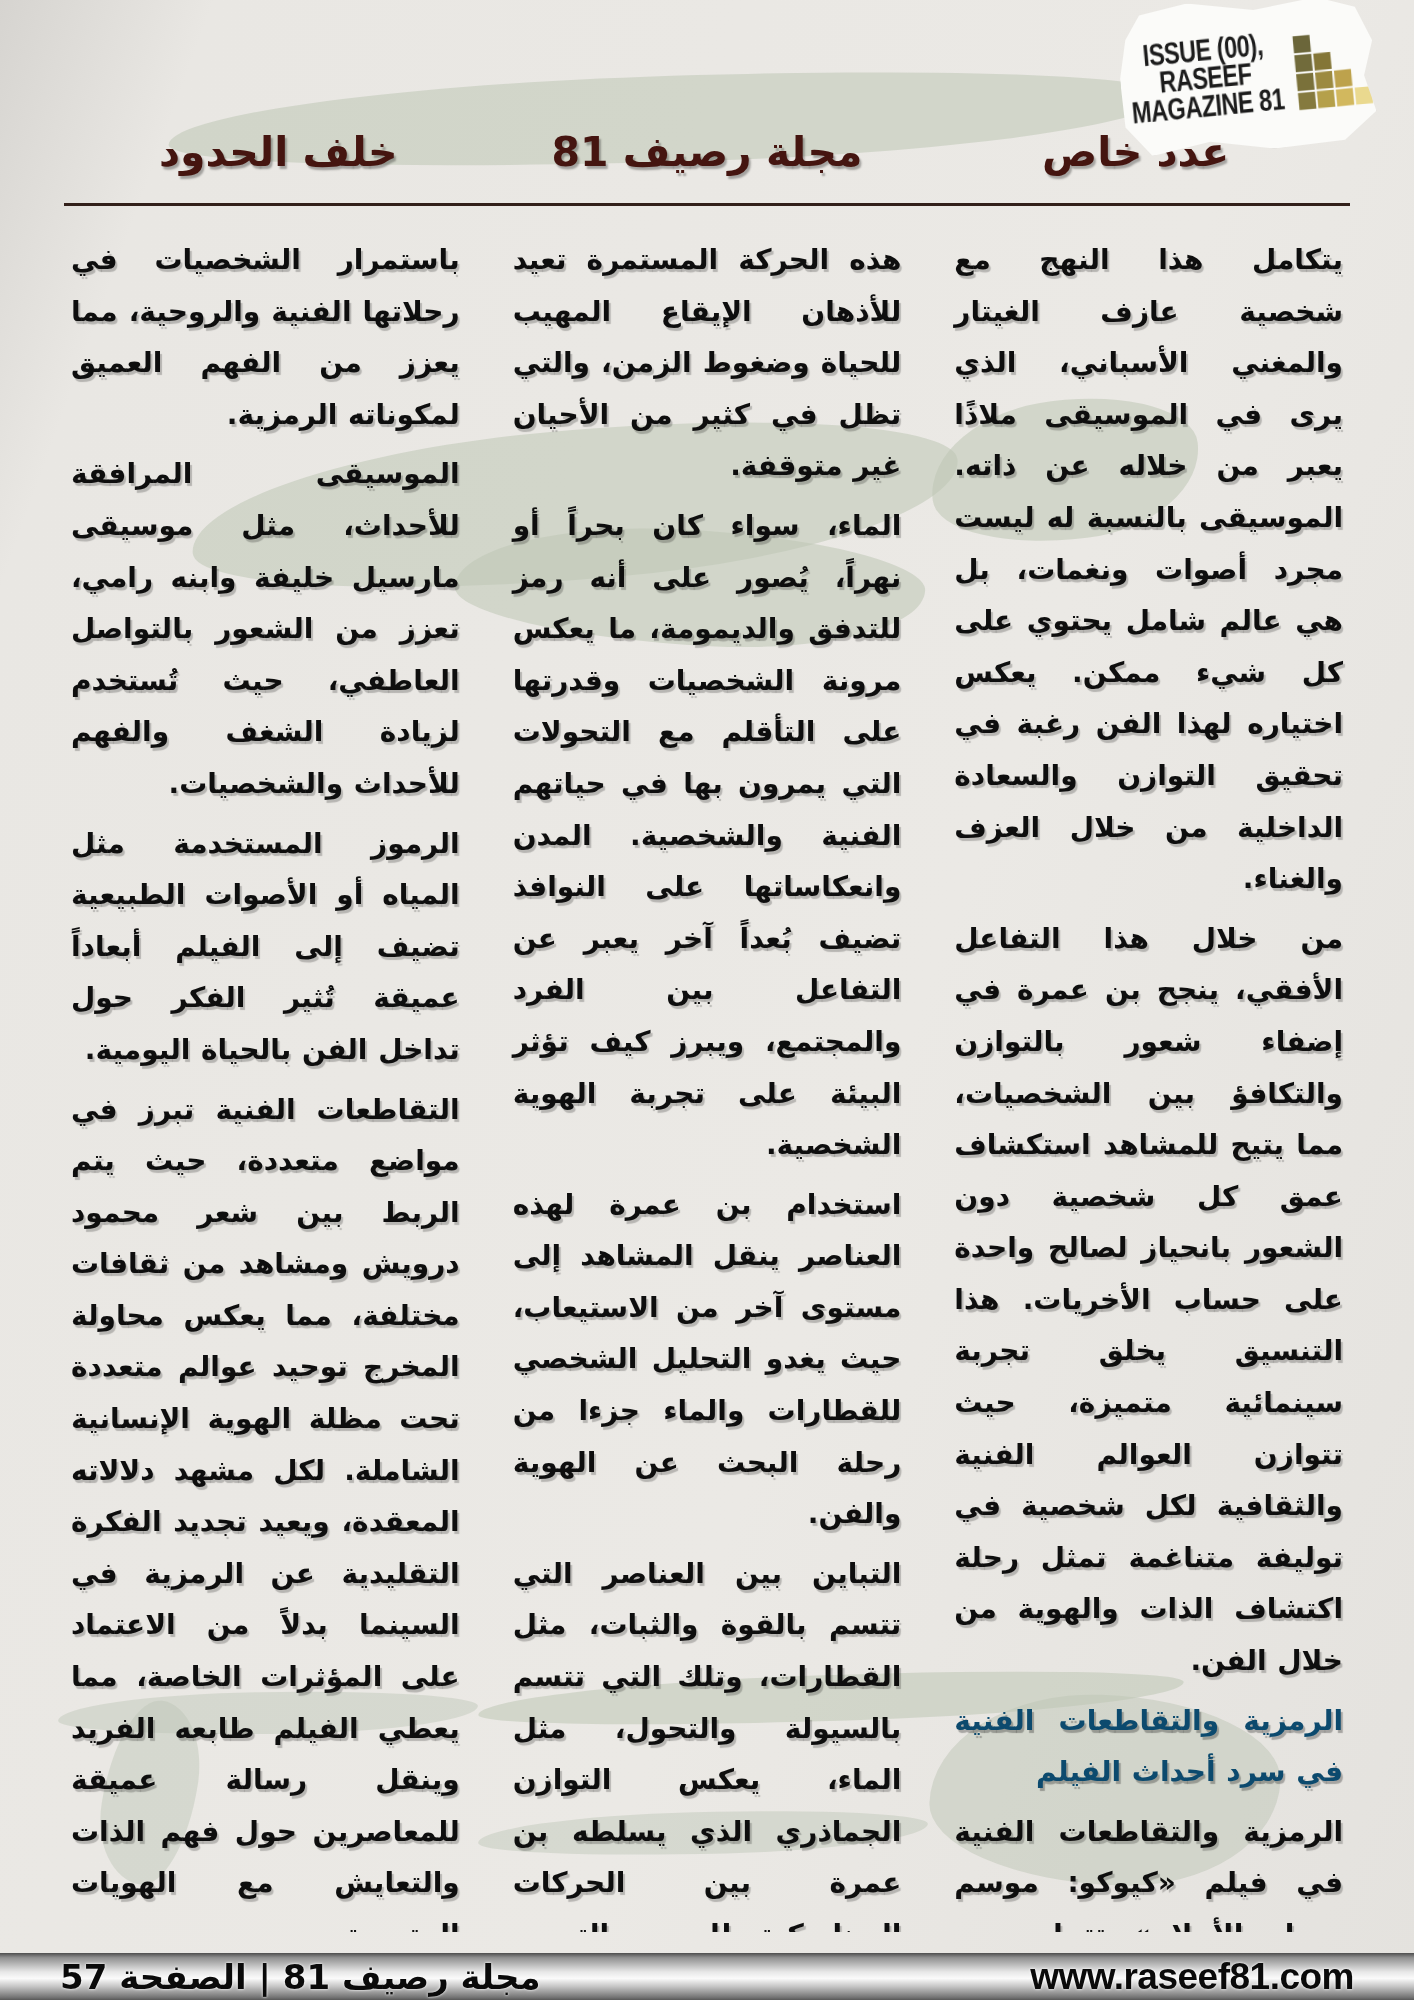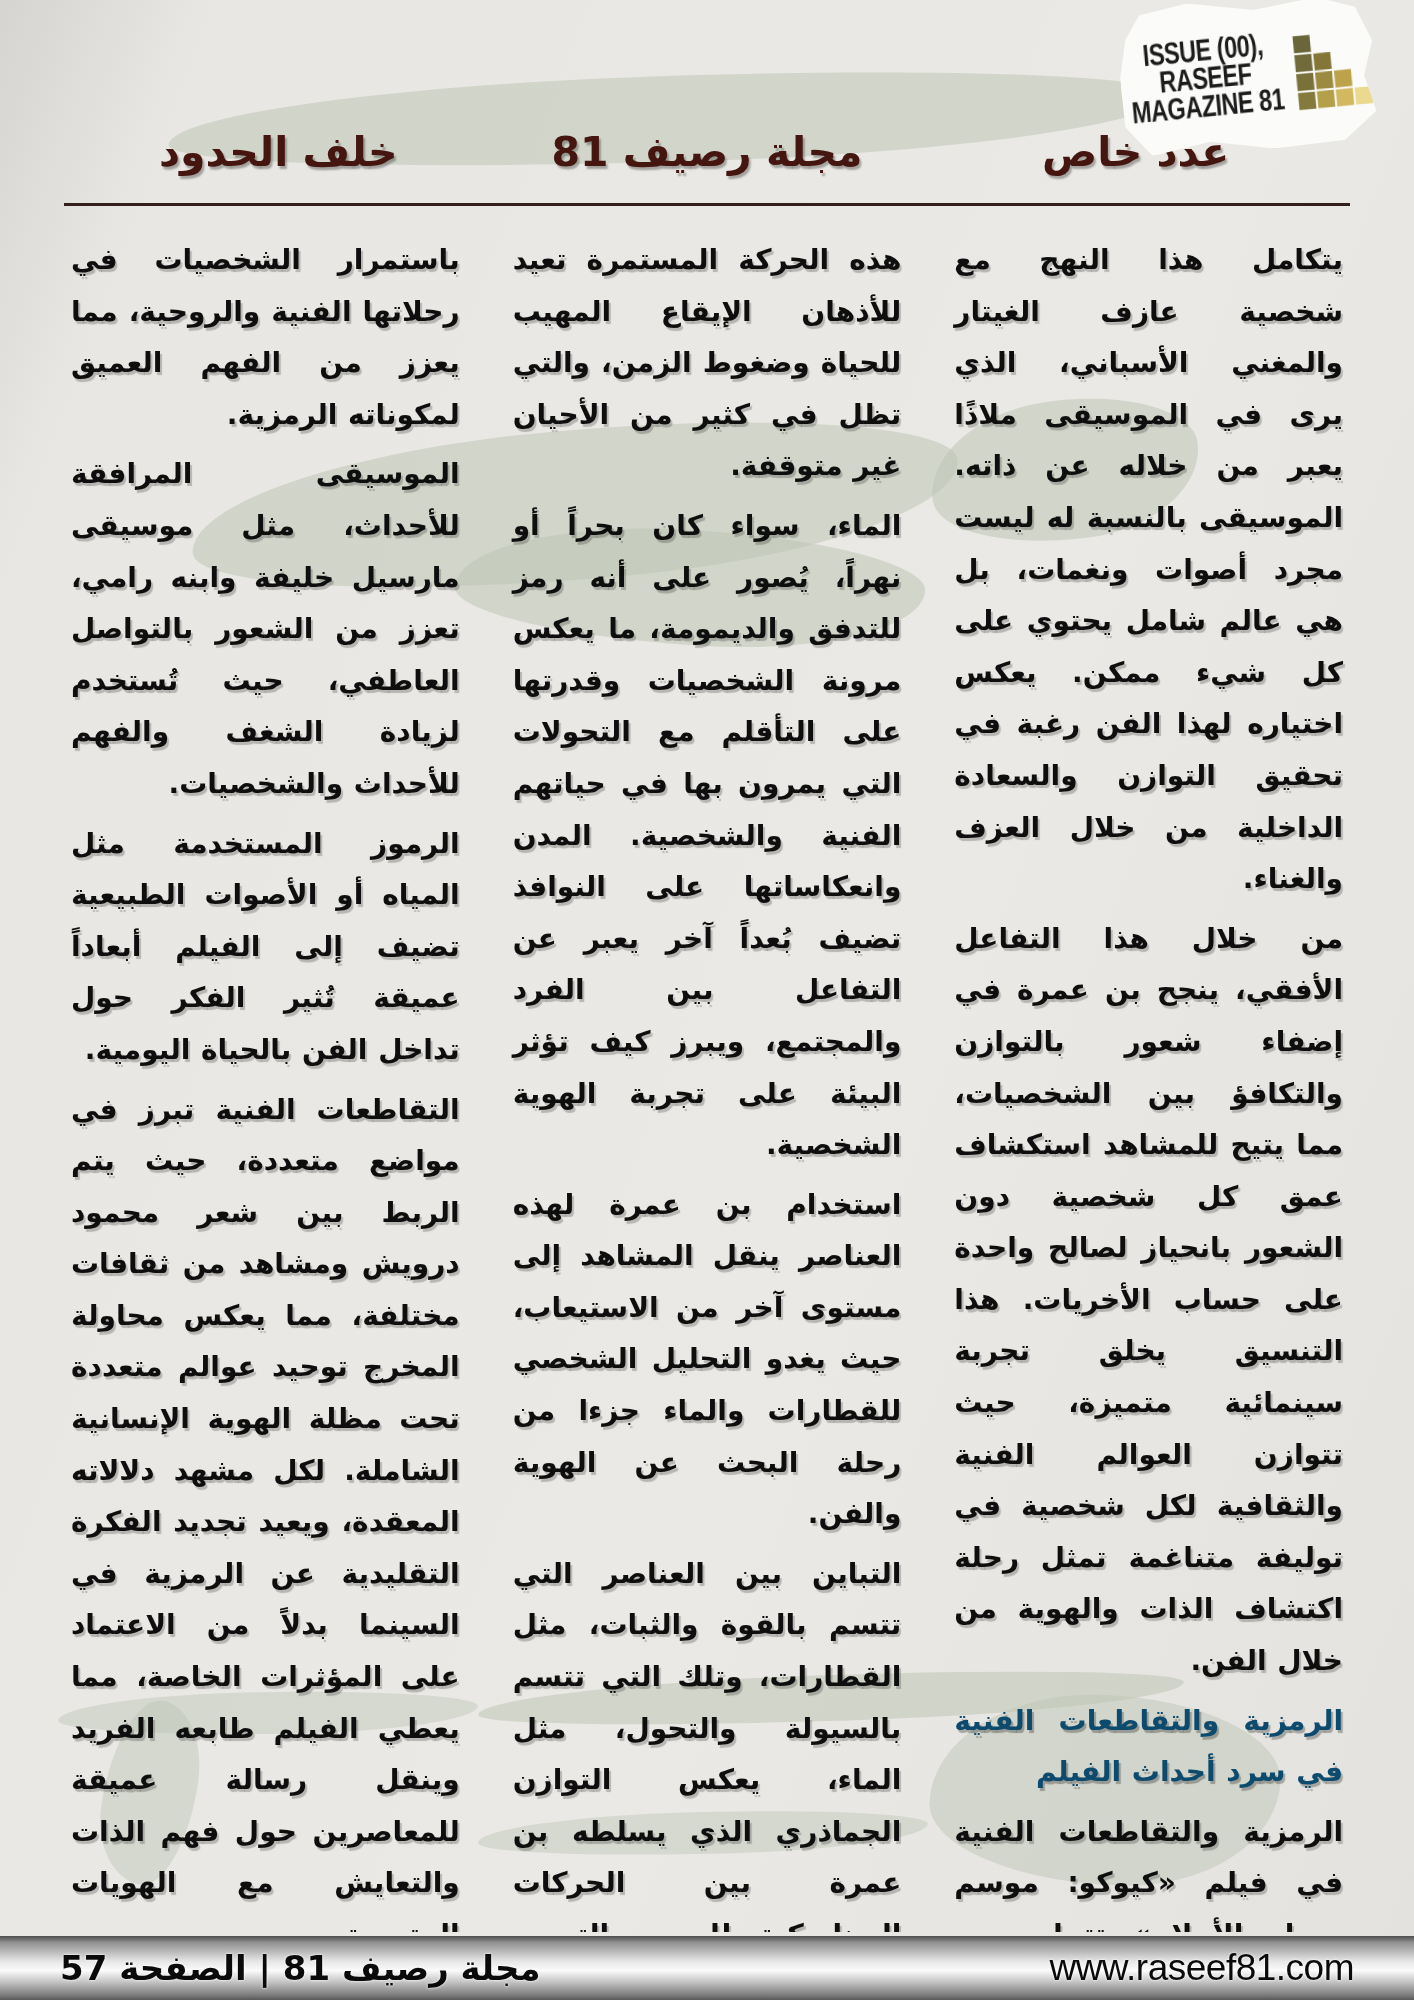--- a/index.html
+++ b/index.html
@@ -72,31 +72,31 @@
     margin:8px;padding:0;direction:rtl;
     font-size:28px;font-weight:bold;line-height:51.6px;
     text-align:justify;text-align-last:right;
     color:#0e0e0e;text-shadow:2px 3px 1px rgba(0,0,0,.22);
     word-spacing:1px;
   }
   .red-head{color:#0c4a6e;text-shadow:2px 3px 1px rgba(0,0,0,.28);}
 
   
   .footbar{
-    position:absolute;left:0;right:0;bottom:0;height:64px;z-index:4;
+    position:absolute;left:0;right:0;bottom:0;height:47px;z-index:4;
     background:linear-gradient(180deg,#4e4e4e 0%,#909090 10%,#e7e7e7 40%,#fbfbfb 54%,#c3c3c3 72%,#757575 94%,#585858 100%);
     display:flex;align-items:center;justify-content:space-between;
     padding:0 60px;box-sizing:border-box;
   }
   .foot-left{
     direction:rtl;font-size:34px;font-weight:bold;color:#0a0a0a;
     text-shadow:0 0 3px rgba(255,255,255,.9),0 0 1px #fff;
   }
   .foot-right{
-    font-family:"Liberation Sans",sans-serif;font-size:37px;font-weight:normal;color:#0a0a0a;
+    font-family:"Liberation Sans",sans-serif;font-size:37px;font-weight:bold;color:#0a0a0a;
     text-shadow:0 0 3px rgba(255,255,255,.9),0 0 1px #fff;letter-spacing:-.5px;
   }
 </style>
 </head>
 <body>
 
 <div class="page">
 
   <div class="brush b1"></div>
   <div class="brush b2"></div>

